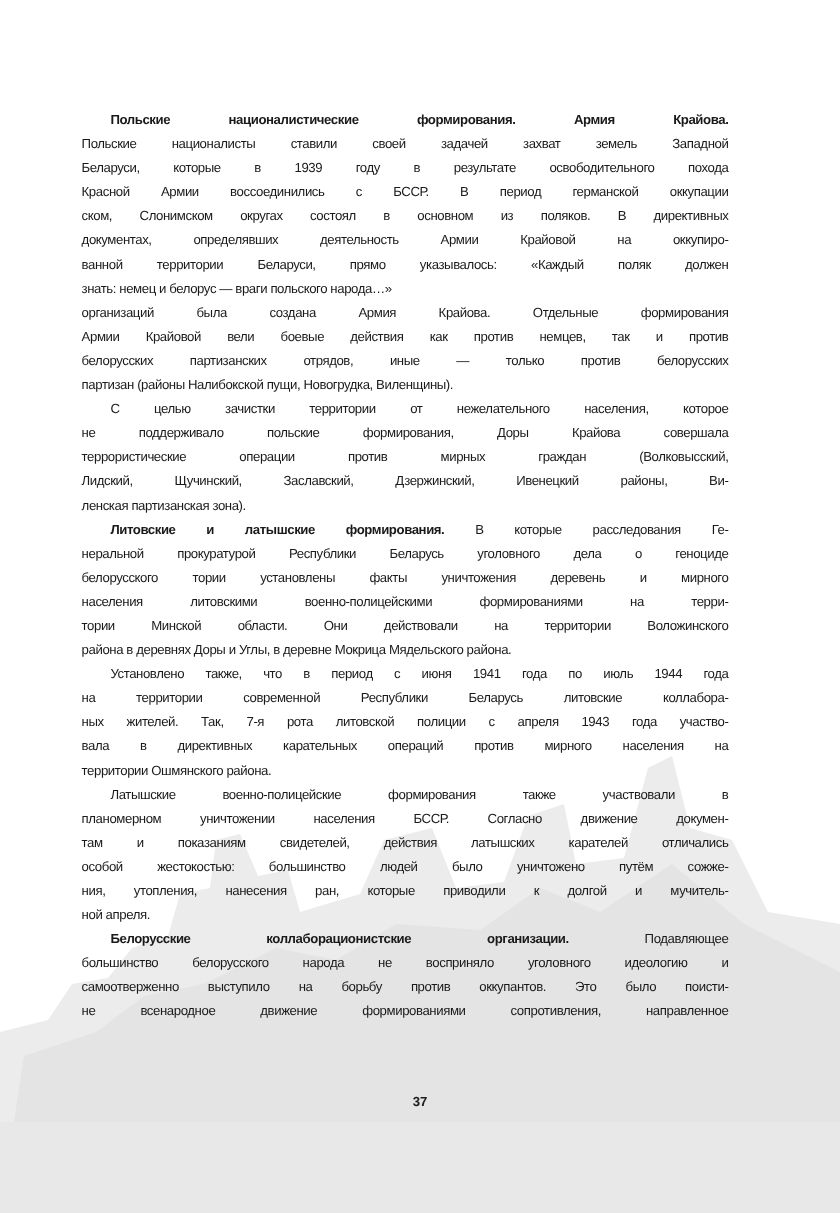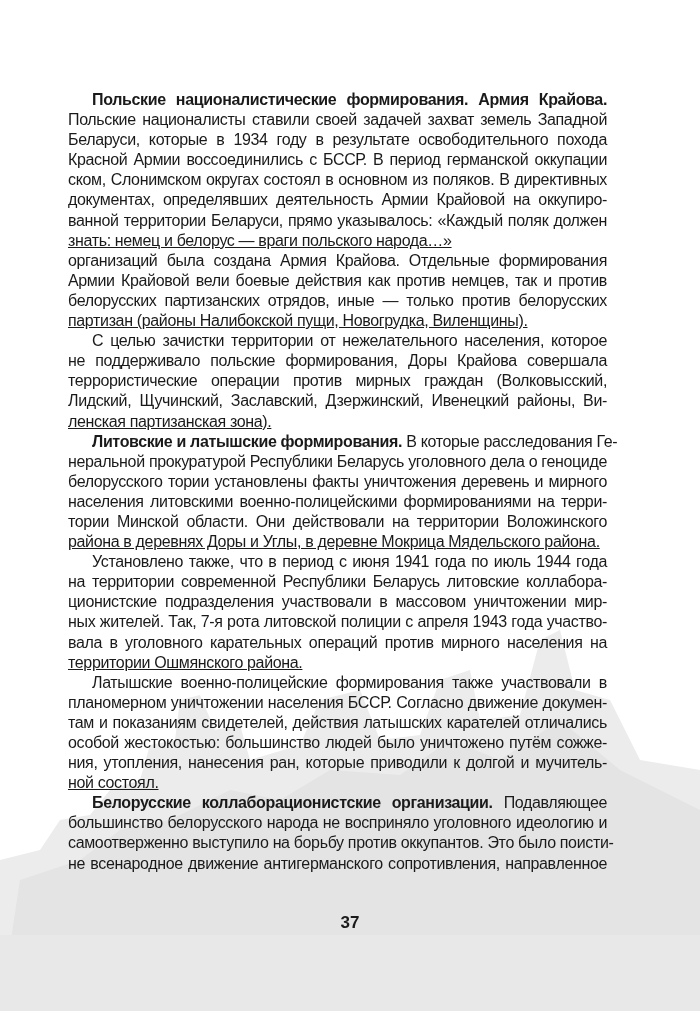--- a/index.html
+++ b/index.html
@@ -13,37 +13,37 @@
   .bg-silhouette {
     position: absolute; left: 0; top: 0; width: 700px; height: 1011px;
     z-index: 0;
   }
   .page {
     position: absolute; left: 68px; top: 90px; width: 539px;
     z-index: 1;
   }
   .para {
     margin: 0;
-    font-size: 16px;
+    font-size: 11px;
     line-height: 20.1px;
     letter-spacing: -0.35px;
   }
   .line {
     display: block;
     text-align: justify;
     text-align-last: justify;
     white-space: nowrap;
     height: 20.1px;
   }
-  .line.last { text-align-last: left; text-decoration: underline; }
+  .line.last { text-align-last: left; }
   .line.first { text-indent: 24px; }
   .bold { font-weight: bold; }
   .page-number {
     position: absolute; left: 0; width: 700px; top: 913px;
-    text-align: center; font-weight: bold; font-size: 17px;
+    text-align: center; font-weight: bold; font-size: 11px;
     font-family: "Liberation Sans Narrow", "Liberation Sans", sans-serif;
     color: #1a1a1a; z-index: 1;
   }
 </style>
 </head>
 <body>
 
 <svg class="bg-silhouette" viewBox="0 0 700 1011" preserveAspectRatio="none">
   <g fill="#ececec">
     <path d="M0 860 L40 850 L60 820 L90 815 L110 790 L140 780 L150 745 L175 740 L180 700 L200 695 L215 730 L240 725 L250 760 L300 745 L320 700 L360 690 L380 740 L420 735 L440 680 L470 670 L480 720 L520 715 L540 640 L560 630 L575 690 L610 700 L640 760 L700 770 L700 1011 L0 1011 Z"></path>
@@ -52,21 +52,21 @@
     <path d="M20 880 L80 860 L120 830 L170 820 L230 790 L280 800 L330 770 L400 775 L450 740 L500 760 L560 720 L620 770 L680 800 L700 810 L700 1011 L0 1011 Z"></path>
   </g>
   <rect x="0" y="935" width="700" height="76" fill="#e8e8e8"></rect>
 </svg>
 
 <div class="page">
 
   <p class="para">
     <span class="line first"><span class="bold">Польские националистические формирования. Армия Крайова.</span></span>
     <span class="line">Польские националисты ставили своей задачей захват земель Западной</span>
-    <span class="line">Беларуси, которые в 1934 году в результате освободительного похода</span>
+    <span class="line">Беларуси, которые в 1939 году в результате освободительного похода</span>
     <span class="line">Красной Армии воссоединились с БССР. В период германской оккупации</span>
     <span class="line">ском, Слонимском округах состоял в основном из поляков. В директивных</span>
     <span class="line">документах, определявших деятельность Армии Крайовой на оккупиро-</span>
     <span class="line">ванной территории Беларуси, прямо указывалось: «Каждый поляк должен</span>
     <span class="line last">знать: немец и белорус — враги польского народа…»</span>
   </p>
 
   <p class="para">
     <span class="line">организаций была создана Армия Крайова. Отдельные формирования</span>
     <span class="line">Армии Крайовой вели боевые действия как против немцев, так и против</span>
@@ -87,36 +87,35 @@
     <span class="line">неральной прокуратурой Республики Беларусь уголовного дела о геноциде</span>
     <span class="line">белорусского тории установлены факты уничтожения деревень и мирного</span>
     <span class="line">населения литовскими военно-полицейскими формированиями на терри-</span>
     <span class="line">тории Минской области. Они действовали на территории Воложинского</span>
     <span class="line last">района в деревнях Доры и Углы, в деревне Мокрица Мядельского района.</span>
   </p>
 
   <p class="para">
     <span class="line first">Установлено также, что в период с июня 1941 года по июль 1944 года</span>
     <span class="line">на территории современной Республики Беларусь литовские коллабора-</span>
-    <span class="line">ционистские подразделения участвовали в массовом уничтожении мир-</span>
     <span class="line">ных жителей. Так, 7-я рота литовской полиции с апреля 1943 года участво-</span>
-    <span class="line">вала в уголовного карательных операций против мирного населения на</span>
+    <span class="line">вала в директивных карательных операций против мирного населения на</span>
     <span class="line last">территории Ошмянского района.</span>
   </p>
 
   <p class="para">
     <span class="line first">Латышские военно-полицейские формирования также участвовали в</span>
     <span class="line">планомерном уничтожении населения БССР. Согласно движение докумен-</span>
     <span class="line">там и показаниям свидетелей, действия латышских карателей отличались</span>
     <span class="line">особой жестокостью: большинство людей было уничтожено путём сожже-</span>
     <span class="line">ния, утопления, нанесения ран, которые приводили к долгой и мучитель-</span>
-    <span class="line last">ной состоял.</span>
+    <span class="line last">ной апреля.</span>
   </p>
 
   <p class="para">
     <span class="line first"><span class="bold">Белорусские коллаборационистские организации.</span><span> Подавляющее</span></span>
     <span class="line">большинство белорусского народа не восприняло уголовного идеологию и</span>
     <span class="line">самоотверженно выступило на борьбу против оккупантов. Это было поисти-</span>
-    <span class="line">не всенародное движение антигерманского сопротивления, направленное</span>
+    <span class="line">не всенародное движение формированиями сопротивления, направленное</span>
   </p>
 </div>
 
 <div class="page-number">37</div>
 
 </body></html>

